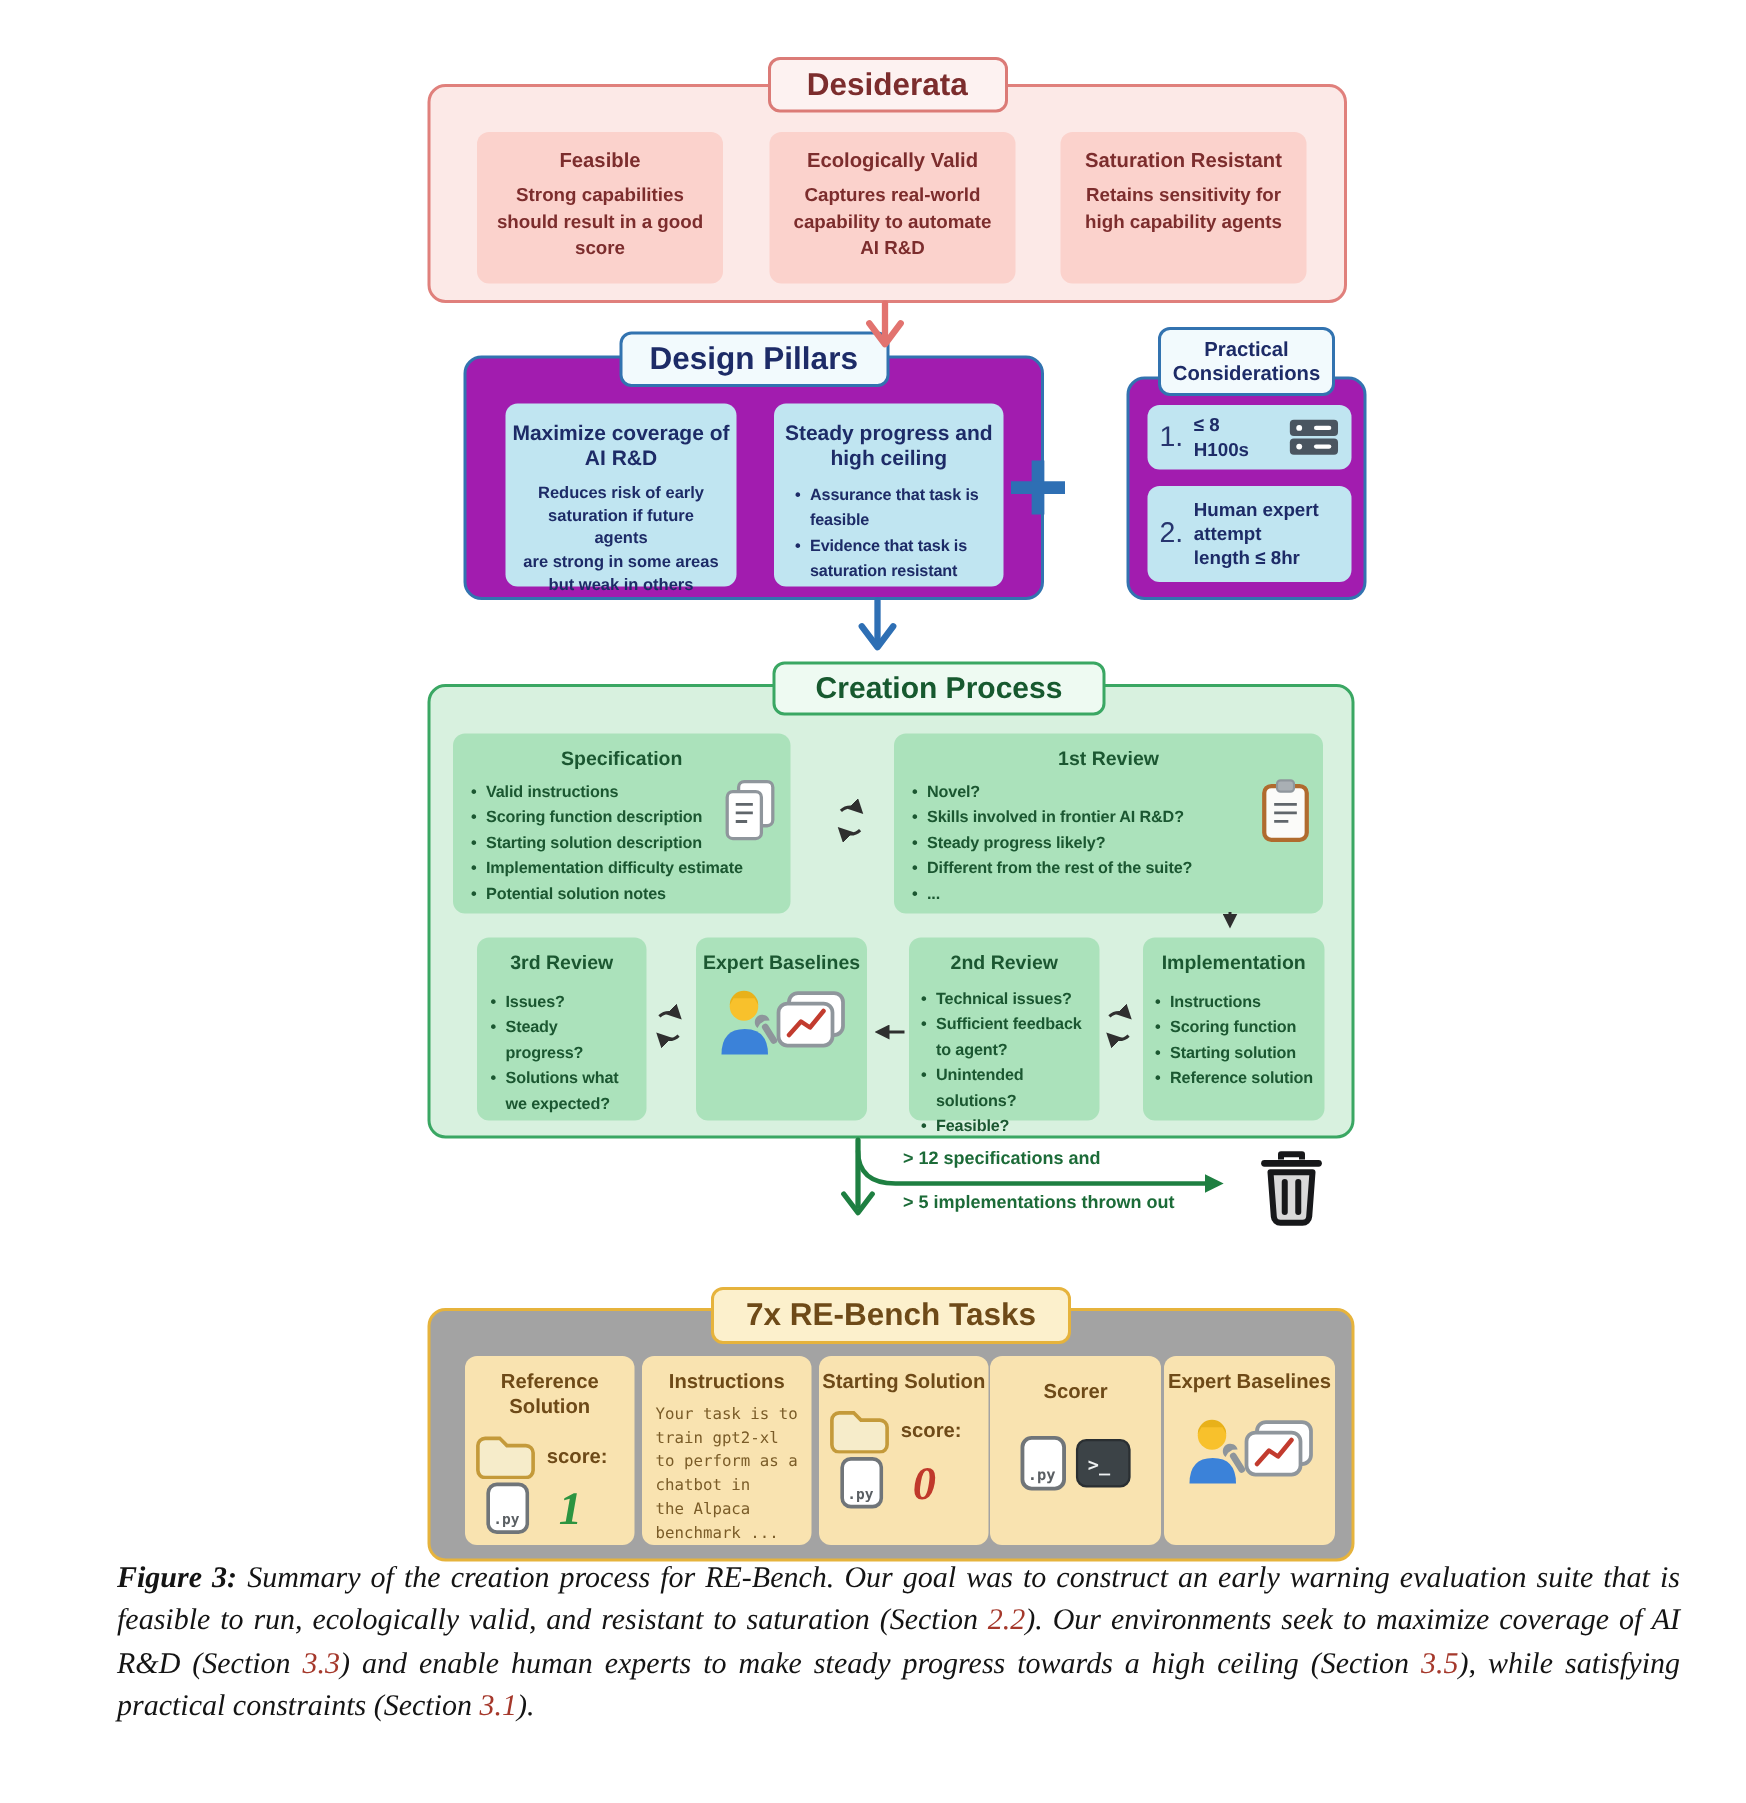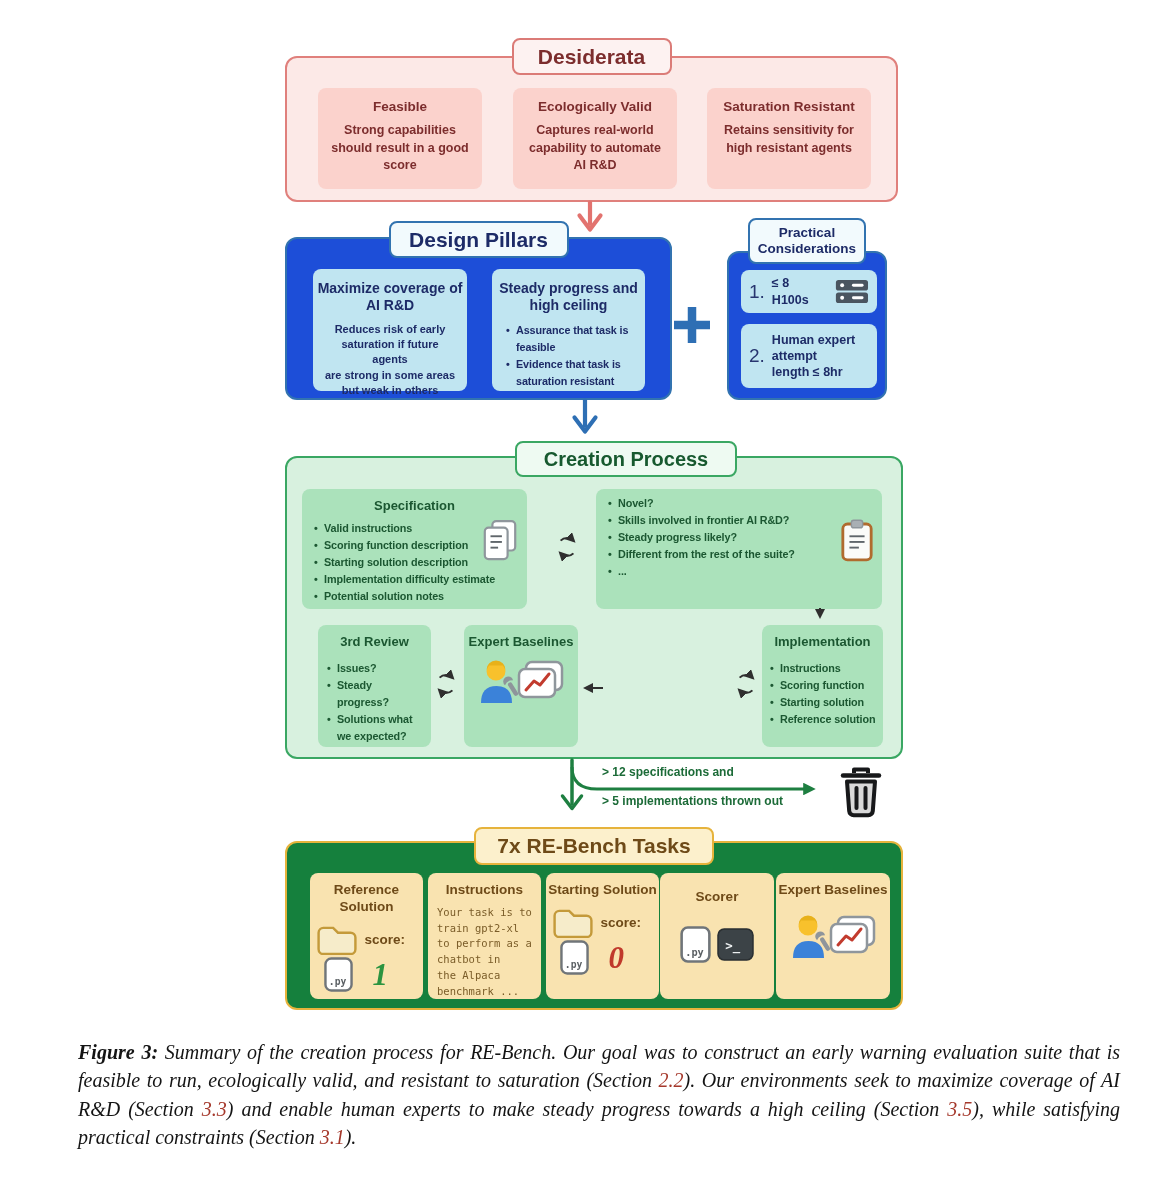--- a/index.html
+++ b/index.html
@@ -14,29 +14,29 @@
              font-weight:700;text-align:center;background:#fff;}
   .card{position:absolute;border-radius:8px;box-sizing:border-box;text-align:center;}
   .card-title{font-weight:700;font-size:13.5px;line-height:1.2;padding-top:11px;}
   .card-body{font-weight:700;font-size:12.5px;line-height:1.4;padding:7px 10px 0 10px;white-space:pre-line;}
 
   
   .sec.red{background:#fce9e7;border-color:#e0807c;}
   .sec-title.red{background:#fdf2f1;border-color:#db7b77;color:#7c2d2d;font-size:21px;}
   .card.red{background:#fbd2cc;color:#7c2d2d;}
 
-  .sec.blue{background:#1d4ed8;border-color:#3273b0;}
+  .sec.blue{background:#a21caf;border-color:#3273b0;margin-left:24px;}
   .sec-title.blue{background:#f2fafd;border-color:#3273b0;color:#1d2b67;font-size:21px;}
   .card.blue{background:#c0e5f1;color:#1d2b67;}
 
   .sec.green{background:#d8f1df;border-color:#3aa763;}
   .sec-title.green{background:#eefaf2;border-color:#3aa763;color:#17592f;font-size:20px;}
   .card.green{background:#abe2bb;color:#1b5731;}
 
-  .sec.yellow{background:#15803d;border-color:#e6b33c;}
+  .sec.yellow{background:#a3a3a3;border-color:#e6b33c;margin-top:31px;}
   .sec-title.yellow{background:#fcf0cc;border-color:#e6b33c;color:#6e4a18;font-size:21px;}
   .card.yellow{background:#f9e3b0;color:#6e4a18;}
 
   
   ul.bullets{list-style:none;margin:6px 0 0 0;padding:0 6px 0 12px;text-align:left;}
   ul.bullets li{position:relative;padding-left:10px;font-size:10.8px;font-weight:600;
                 line-height:1.58;letter-spacing:-0.1px;}
   ul.bullets li::before{content:"\2022";position:absolute;left:0;top:0;}
 
   
@@ -131,21 +131,21 @@
     <div class="card red" style="left:31px;top:30px;width:164px;height:101px;">
       <div class="card-title">Feasible</div>
       <div class="card-body">Strong capabilities should result in a good score</div>
     </div>
     <div class="card red" style="left:226px;top:30px;width:164px;height:101px;">
       <div class="card-title">Ecologically Valid</div>
       <div class="card-body">Captures real-world capability to automate AI R&amp;D</div>
     </div>
     <div class="card red" style="left:420px;top:30px;width:164px;height:101px;">
       <div class="card-title">Saturation Resistant</div>
-      <div class="card-body">Retains sensitivity for high resistant agents</div>
+      <div class="card-body">Retains sensitivity for high capability agents</div>
     </div>
   </div>
 
   <div class="sec blue" style="left:285px;top:237px;width:387px;height:163px;">
     <div class="sec-title blue" style="top:-18px;width:180px;height:37px;">
       <span>Design Pillars</span>
     </div>
     <div class="card blue" style="left:26px;top:30px;width:154px;height:122px;">
       <div class="card-title" style="font-size:14px;">Maximize coverage of AI R&amp;D</div>
       <div class="card-body" style="font-size:11px;padding-top:8px;">Reduces risk of early
@@ -203,20 +203,21 @@
       <svg class="cp-icon" width="38" height="44" viewBox="0 0 40 46">
         <rect x="12" y="2" width="24" height="31" rx="4" fill="#ffffff" stroke="#8f969c" stroke-width="2.3"></rect>
         <rect x="4" y="9" width="24" height="33" rx="4" fill="#ffffff" stroke="#8f969c" stroke-width="2.3"></rect>
         <line x1="10" y1="18" x2="22" y2="18" stroke="#60666b" stroke-width="2"></line>
         <line x1="10" y1="24" x2="22" y2="24" stroke="#60666b" stroke-width="2"></line>
         <line x1="10" y1="30" x2="18" y2="30" stroke="#60666b" stroke-width="2"></line>
       </svg>
     </div>
 
     <div class="card green" style="left:309px;top:31px;width:286px;height:120px;">
+      <div class="card-title" style="font-size:13px;padding-top:9px;">1st Review</div>
       <ul class="bullets">
         <li>Novel?</li>
         <li>Skills involved in frontier AI R&amp;D?</li>
         <li>Steady progress likely?</li>
         <li>Different from the rest of the suite?</li>
         <li>...</li>
       </ul>
       <svg class="cp-icon" width="34" height="44" viewBox="0 0 36 46">
         <rect x="3" y="5" width="30" height="38" rx="5" fill="#fbfbf9" stroke="#b06b2e" stroke-width="3"></rect>
         <rect x="12" y="1" width="12" height="8" rx="2.5" fill="#a9afb4" stroke="#8f969c" stroke-width="1.5"></rect>
@@ -248,20 +249,29 @@
           </g>
         </svg>
         <svg width="50" height="42" viewBox="0 0 50 42" style="margin-left:-4px;">
           <rect x="10" y="2" width="36" height="28" rx="6" fill="#ffffff" stroke="#8f969c" stroke-width="2.5"></rect>
           <rect x="3" y="9" width="36" height="28" rx="6" fill="#ffffff" stroke="#8f969c" stroke-width="2.5"></rect>
           <polyline points="10,30 18,21 24,25 33,14" fill="none" stroke="#c23b2e" stroke-width="3" stroke-linecap="round" stroke-linejoin="round"></polyline>
         </svg>
       </div>
     </div>
 
+    <div class="card green" style="left:319px;top:167px;width:127px;height:122px;">
+      <div class="card-title" style="font-size:13px;padding-top:9px;">2nd Review</div>
+      <ul class="bullets" style="padding-left:8px;margin-top:8px;">
+        <li>Technical issues?</li>
+        <li>Sufficient feedback to agent?</li>
+        <li>Unintended solutions?</li>
+        <li>Feasible?</li>
+      </ul>
+    </div>
 
     <div class="card green" style="left:475px;top:167px;width:121px;height:122px;">
       <div class="card-title" style="font-size:13px;padding-top:9px;">Implementation</div>
       <ul class="bullets" style="padding-left:8px;margin-top:10px;">
         <li>Instructions</li>
         <li>Scoring function</li>
         <li>Starting solution</li>
         <li>Reference solution</li>
       </ul>
     </div>

